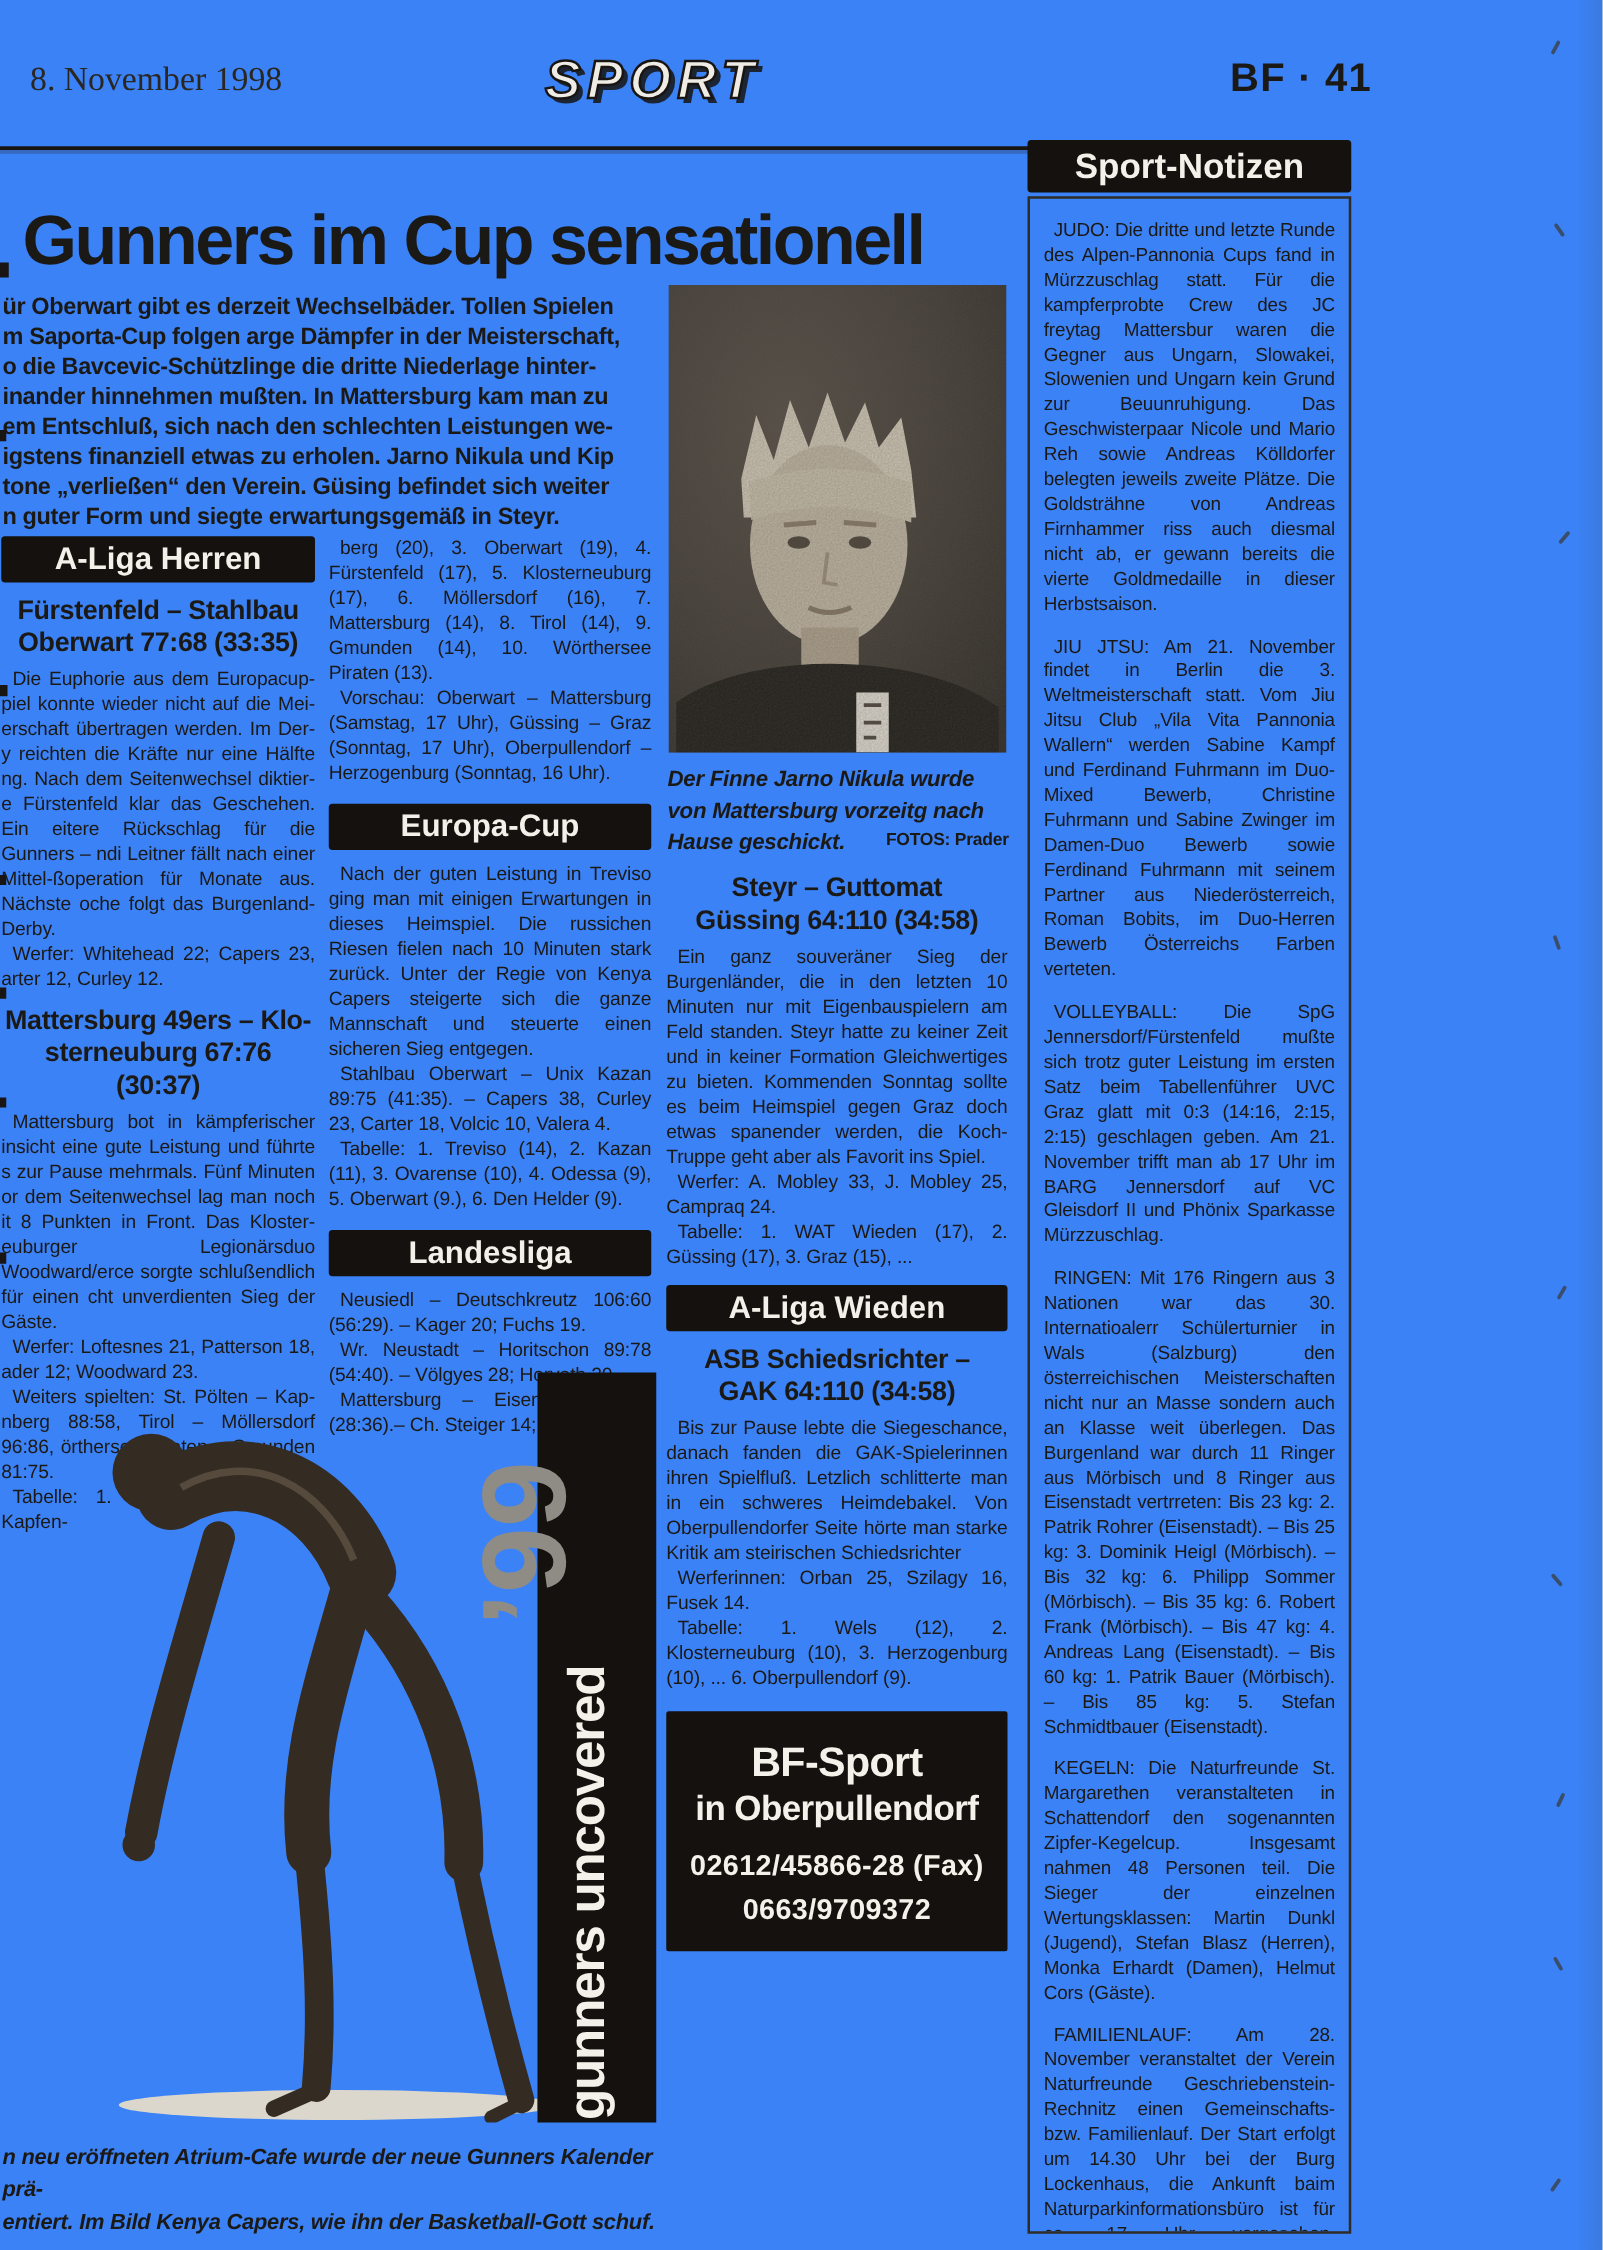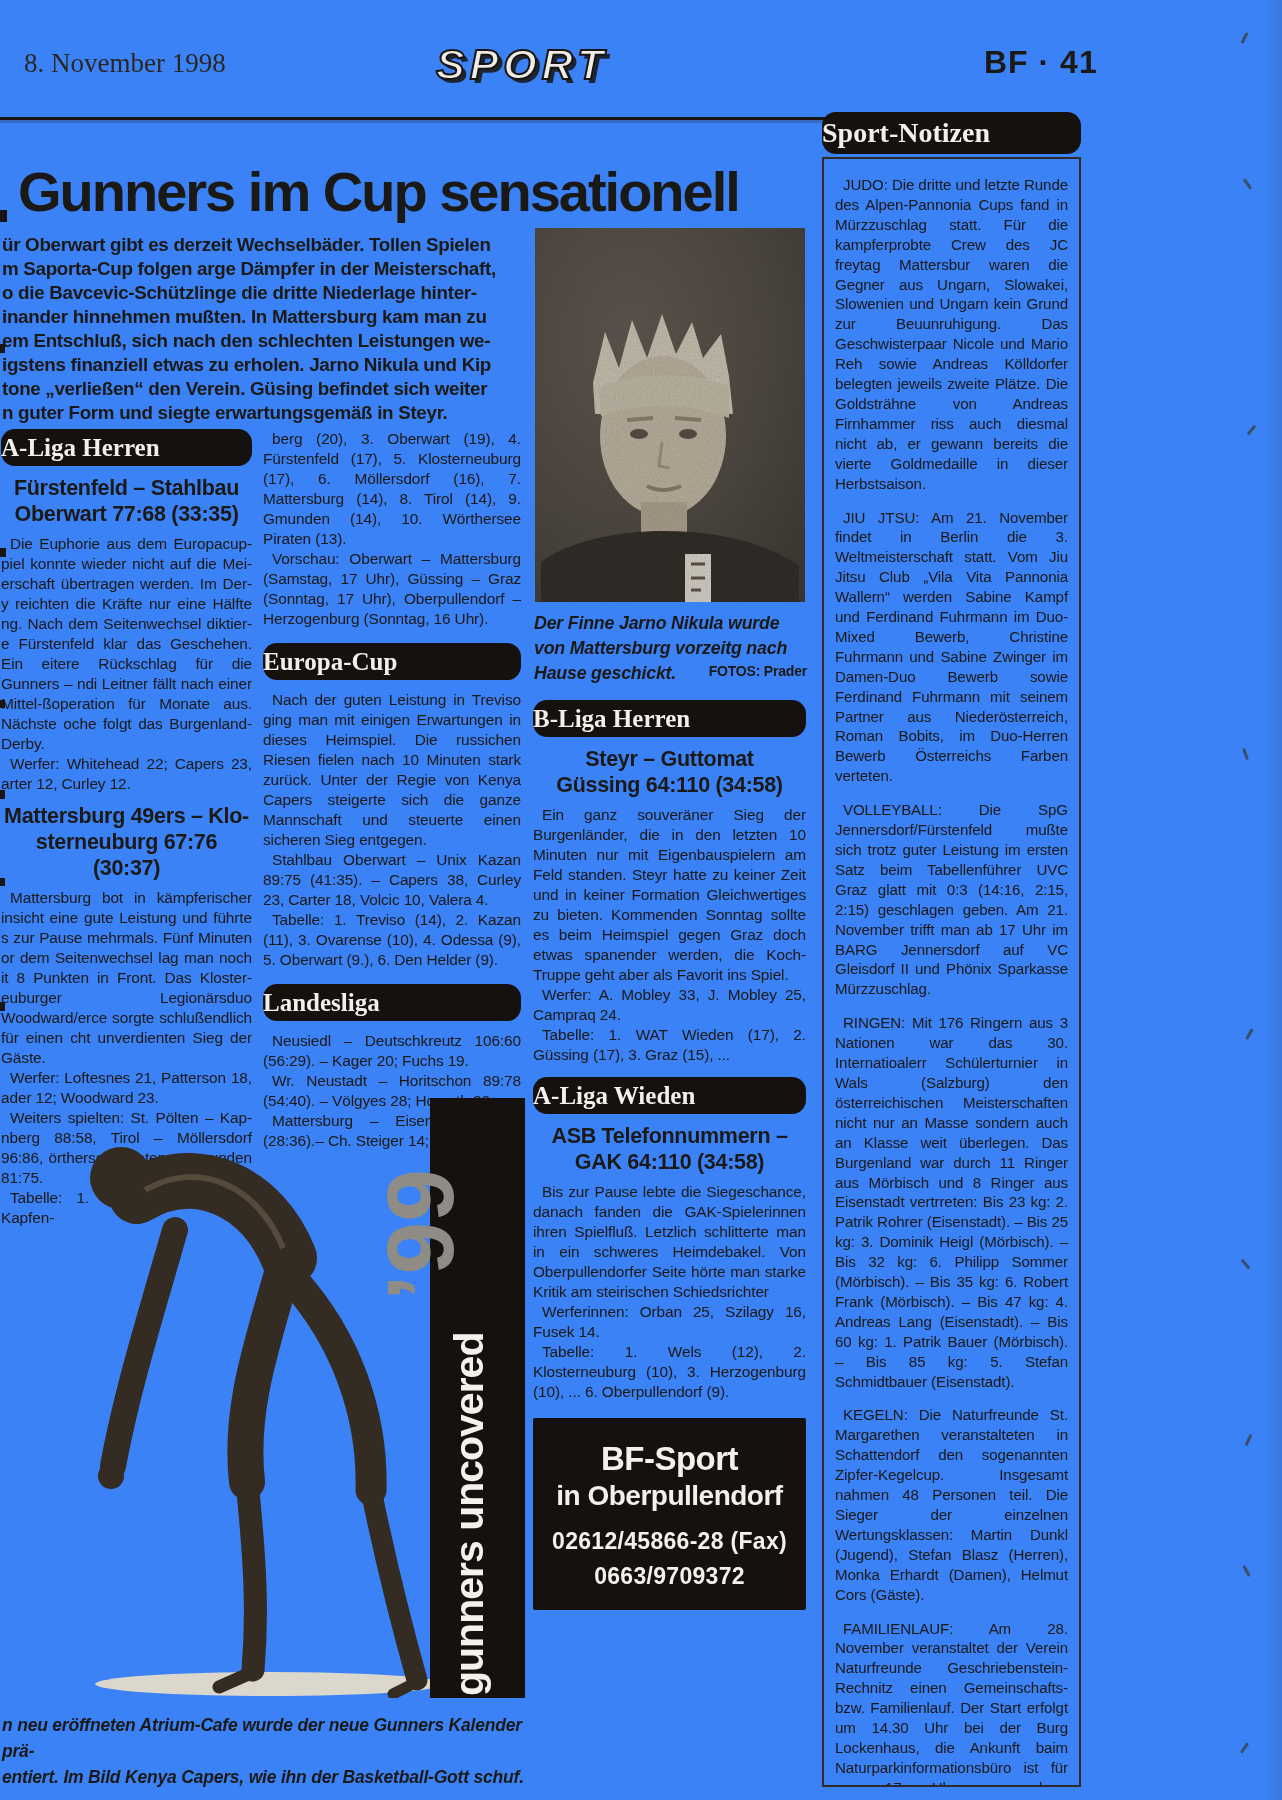--- a/index.html
+++ b/index.html
@@ -15,22 +15,22 @@
   .page-label{left:984px;top:44px;font-size:32px;font-weight:800;letter-spacing:1px;}
   .rule-main{left:0;top:117px;width:1078px;height:3px;background:#181512;box-shadow:0 3px 0 rgba(40,36,30,.25);}
 
   .kicker{left:0;top:126px;width:714px;font-size:27.5px;font-style:italic;font-weight:800;
       letter-spacing:-0.3px;padding-bottom:5px;border-bottom:4px solid #181512;white-space:nowrap;overflow:hidden;}
   .headline{left:18px;top:164px;width:790px;font-size:56px;font-weight:800;letter-spacing:-2px;line-height:1;}
   .lead{left:2px;top:233px;width:524px;font-size:18.8px;line-height:24px;font-weight:700;
       letter-spacing:-0.3px;white-space:pre-line;}
 
   
-  .bar{background:#14110e;color:#f3f0e9;font-weight:700;font-size:25px;
-       line-height:37px;height:37px;border-radius:14px;font-family:Liberation Serif, serif;}
+  .bar{background:#14110e;color:#f3f0e9;font-weight:700;text-align:center;font-size:25px;
+       line-height:37px;height:37px;border-radius:3px;}
   .col{position:absolute;top:429px;}
   .match{font-weight:700;font-size:21.5px;line-height:26px;text-align:center;white-space:pre-line;
          margin:9px 0 7px;letter-spacing:-0.3px;}
   .bp{font-size:15.4px;line-height:20px;text-align:justify;margin:0;text-indent:9px;letter-spacing:-0.1px;}
   .bp b{font-weight:400;}
 
   #col1{left:1px;width:251px;}
   #col2{left:263px;width:258px;}
   #col3{left:533px;top:688px;width:273px;}
   #col2 .bar{margin:14px 0 10px;}
@@ -148,28 +148,27 @@
     <p class="bp"><b></b><span>Nach der guten Leistung in Treviso ging man mit einigen Erwartungen in dieses Heimspiel. Die russichen Riesen fielen nach 10 Minuten stark zurück. Unter der Regie von Kenya Capers steigerte sich die ganze Mannschaft und steuerte einen sicheren Sieg entgegen.</span></p>
     <p class="bp"><b>Stahlbau Oberwart – Unix Kazan 89:75 (41:35).</b><span> – Capers 38, Curley 23, Carter 18, Volcic 10, Valera 4.</span></p>
     <p class="bp"><b>Tabelle:</b><span> 1. Treviso (14), 2. Kazan (11), 3. Ovarense (10), 4. Odessa (9), 5. Oberwart (9.), 6. Den Helder (9).</span></p>
     <div class="bar">Landesliga</div>
     <p class="bp"><b>Neusiedl – Deutschkreutz 106:60 (56:29).</b><span> – Kager 20; Fuchs 19.</span></p>
     <p class="bp"><b>Wr. Neustadt – Horitschon 89:78 (54:40).</b><span> – Völgyes 28; Horvath 20.</span></p>
     <p class="bp"><b>Mattersburg – Eisenstadt 58:70 (28:36).</b><span>– Ch. Steiger 14; Dzihic 31.</span></p>
   </section>
 
   <section class="col" id="col3">
-    <div class="bar">B-Liga Herren</div>
     <h3 class="match">Steyr – Guttomat
 Güssing 64:110 (34:58)</h3>
     <p class="bp"><b></b><span>Ein ganz souveräner Sieg der Burgenländer, die in den letzten 10 Minuten nur mit Eigenbauspielern am Feld standen. Steyr hatte zu keiner Zeit und in keiner Formation Gleichwertiges zu bieten. Kommenden Sonntag sollte es beim Heimspiel gegen Graz doch etwas spanender werden, die Koch-Truppe geht aber als Favorit ins Spiel.</span></p>
     <p class="bp"><b>Werfer:</b><span> A. Mobley 33, J. Mobley 25, Campraq 24.</span></p>
     <p class="bp"><b>Tabelle:</b><span> 1. WAT Wieden (17), 2. Güssing (17), 3. Graz (15), ...</span></p>
     <div class="bar">A-Liga Wieden</div>
-    <h3 class="match">ASB Telefonnummern –
+    <h3 class="match">ASB Schiedsrichter –
 GAK 64:110 (34:58)</h3>
     <p class="bp"><b></b><span>Bis zur Pause lebte die Siegeschance, danach fanden die GAK-Spielerinnen ihren Spielfluß. Letzlich schlitterte man in ein schweres Heimdebakel. Von Oberpullendorfer Seite hörte man starke Kritik am steirischen Schiedsrichter</span></p>
     <p class="bp"><b>Werferinnen:</b><span> Orban 25, Szilagy 16, Fusek 14.</span></p>
     <p class="bp"><b>Tabelle:</b><span> 1. Wels (12), 2. Klosterneuburg (10), 3. Herzogenburg (10), ... 6. Oberpullendorf (9).</span></p>
     <div class="adbox">
       <div class="ad-title">BF-Sport</div>
       <div class="ad-sub">in Oberpullendorf</div>
       <div class="ad-phone">02612/45866-28 (Fax)</div>
       <div class="ad-phone">0663/9709372</div>
     </div>

